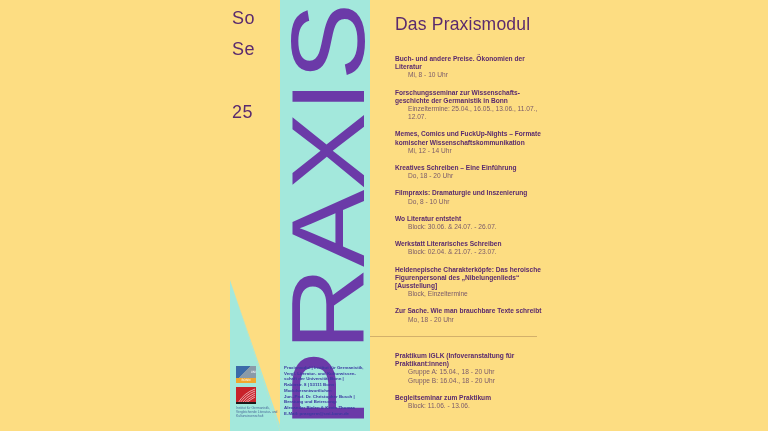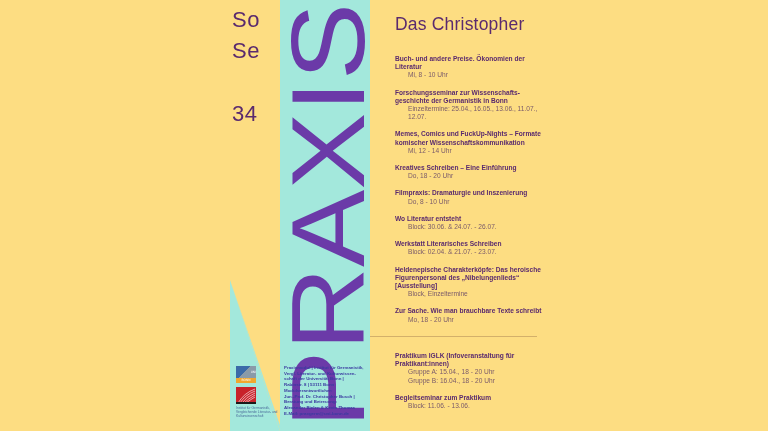--- a/index.html
+++ b/index.html
@@ -31,21 +31,21 @@
       top: 0;
       width: 768px;
       height: 431px;
       pointer-events: none;
     }
     .season {
       position: absolute;
       left: 232px;
       color: #5a2a6e;
       font-family: "Liberation Sans", sans-serif;
-      font-size: 22px;
+      font-size: 18px;
       line-height: 1;
       letter-spacing: 0.5px;
     }
     .season.so { top: 9px; }
     .season.se { top: 40px; text-align: right; }
     .season.yr { top: 103px; }
     .big-word {
       position: absolute;
       left: 284px;
       top: 0;
@@ -166,30 +166,30 @@
 
   <div class="strip"></div>
 
   <svg class="triangle" viewBox="0 0 768 431" width="768" height="431">
     <polygon points="230,280 280,431 230,431" fill="#a3e8dc"></polygon>
     <polygon points="230,280 282,431 280,431" fill="#a3e8dc"></polygon>
   </svg>
 
   <div class="season so">So</div>
   <div class="season se">Se</div>
-  <div class="season yr">34</div>
+  <div class="season yr">25</div>
 
   <div class="big-word">
     <svg width="84" height="431" viewBox="0 0 84 431">
       <text transform="translate(80,428) rotate(-90)" font-family="Liberation Sans, sans-serif" font-size="104" textLength="425" lengthAdjust="spacingAndGlyphs" fill="#6b3aa8" font-weight="normal">PRAXIS</text>
     </svg>
   </div>
 
   <div class="main">
-    <div class="main-title">Das Christopher</div>
+    <div class="main-title">Das Praxismodul</div>
 
     <div class="course">
       <div class="course-title">Buch- und andere Preise. Ökonomien der Literatur</div>
       <div class="course-time">Mi, 8 - 10 Uhr</div>
     </div>
     <div class="course">
       <div class="course-title">Forschungsseminar zur Wissenschafts-geschichte der Germanistik in Bonn</div>
       <div class="course-time">Einzeltermine: 25.04., 16.05.,   13.06., 11.07., 12.07.</div>
     </div>
     <div class="course">

